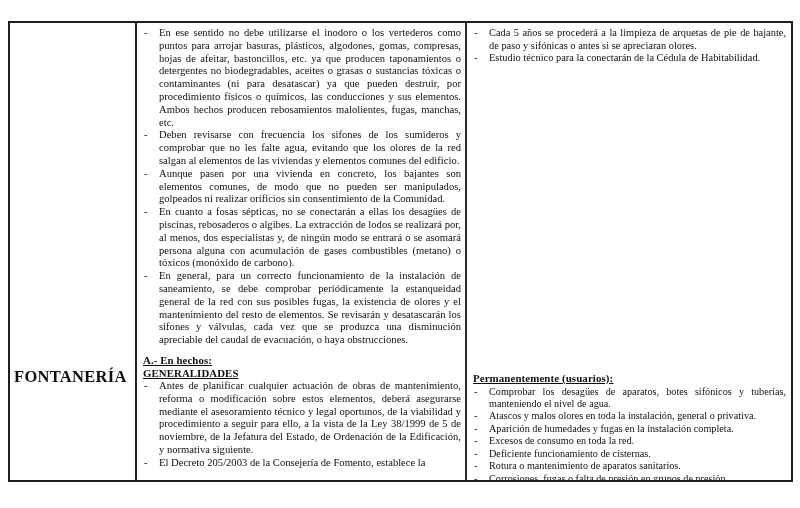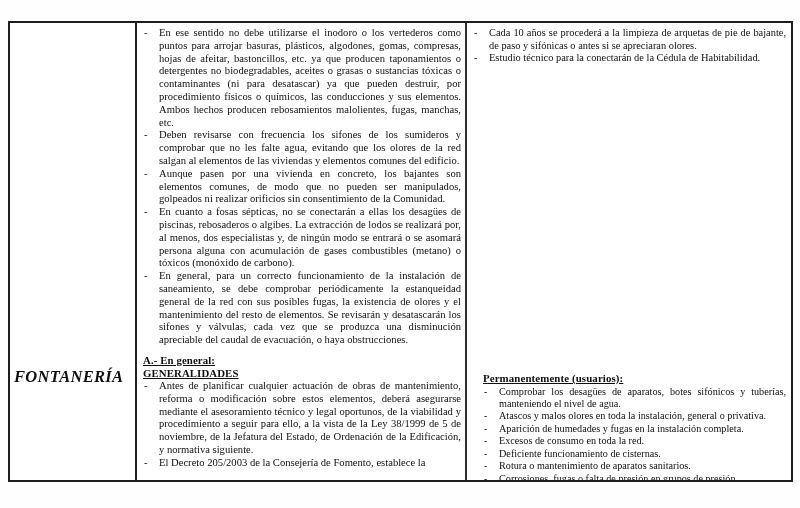--- a/index.html
+++ b/index.html
@@ -8,21 +8,21 @@
     font-family:"Liberation Serif", serif;color:#0f0f0f;
     -webkit-font-smoothing:antialiased;
   }
   .page{position:relative;width:800px;height:508px;background:#fefefe;}
   .doc-table{
     position:absolute;left:8px;top:21px;width:785px;height:461px;
     box-sizing:border-box;border:2px solid #1e1e1e;display:flex;
     background:#fff;
   }
   .cell{box-sizing:border-box;overflow:hidden;position:relative;}
-  .cell-left{width:127px;border-right:2px solid #222;font-style:italic;}
+  .cell-left{width:127px;border-right:2px solid #222;}
   .cell-mid{width:330px;border-right:2px solid #2a2a2a;padding:4px 4px 0 6px;}
   .cell-right{flex:1;padding:4px 5px 0 6px;}
 
   .category{
     position:absolute;top:344px;left:4px;width:119px;
     font-weight:bold;font-size:16.5px;letter-spacing:.3px;white-space:nowrap;
   }
 
   
   .li{display:flex;}
@@ -31,21 +31,21 @@
 
   .cell-mid .li{font-size:10.6px;line-height:12.8px;}
   .mid-headings{margin-top:7px;}
   .heading{
     font-weight:bold;text-decoration:underline;
     font-size:10.8px;line-height:13px;letter-spacing:.1px;
   }
 
   .block-decennial .li{font-size:10.4px;line-height:12.6px;}
   .block-decennial .heading{font-size:11px;}
-  .block-permanent{position:absolute;top:349px;left:16px;right:5px;}
+  .block-permanent{position:absolute;top:349px;left:6px;right:5px;}
   .block-permanent .li{font-size:10.2px;line-height:12.45px;}
   .block-permanent .heading{font-size:10.9px;line-height:13.5px;}
 </style>
 </head>
 <body>
 
 <div class="page">
   <div class="doc-table">
 
     <div class="cell cell-left">
@@ -68,40 +68,40 @@
       <div class="li">
         <span class="dash">-</span>
         <span class="txt">En cuanto a fosas sépticas, no se conectarán a ellas los desagües de piscinas, rebosaderos o algibes. La extracción de lodos se realizará por, al menos, dos especialistas y, de ningún modo se entrará o se asomará persona alguna con acumulación de gases combustibles (metano) o tóxicos (monóxido de carbono).</span>
       </div>
       <div class="li">
         <span class="dash">-</span>
         <span class="txt">En general, para un correcto funcionamiento de la instalación de saneamiento, se debe comprobar periódicamente la estanqueidad general de la red con sus posibles fugas, la existencia de olores y el mantenimiento del resto de elementos. Se revisarán y desatascarán los sifones y válvulas, cada vez que se produzca una disminución apreciable del caudal de evacuación, o haya obstrucciones.</span>
       </div>
 
       <div class="mid-headings">
-        <div class="heading">A.- En general:</div>
+        <div class="heading">A.- En hechos:</div>
         <div class="heading">GENERALIDADES</div>
       </div>
 
       <div class="li">
         <span class="dash">-</span>
         <span class="txt">Antes de planificar cualquier actuación de obras de mantenimiento, reforma o modificación sobre estos elementos, deberá asegurarse mediante el asesoramiento técnico y legal oportunos, de la viabilidad y procedimiento a seguir para ello, a la vista de la Ley 38/1999 de 5 de noviembre, de la Jefatura del Estado, de Ordenación de la Edificación, y normativa siguiente.</span>
       </div>
       <div class="li">
         <span class="dash">-</span>
         <span class="txt">El Decreto 205/2003 de la Consejería de Fomento, establece la</span>
       </div>
     </div>
 
     <div class="cell cell-right">
 
       <div class="block-decennial">
         <div class="li">
           <span class="dash">-</span>
-          <span class="txt">Cada 10 años se procederá a la limpieza de arquetas de pie de bajante, de paso y sifónicas o antes si se apreciaran olores.</span>
+          <span class="txt">Cada 5 años se procederá a la limpieza de arquetas de pie de bajante, de paso y sifónicas o antes si se apreciaran olores.</span>
         </div>
         <div class="li">
           <span class="dash">-</span>
           <span class="txt">Estudio técnico para la conectarán de la Cédula de Habitabilidad.</span>
         </div>
       </div>
 
       <div class="block-permanent">
         <div class="heading">Permanentemente (usuarios):</div>
         <div class="li">

